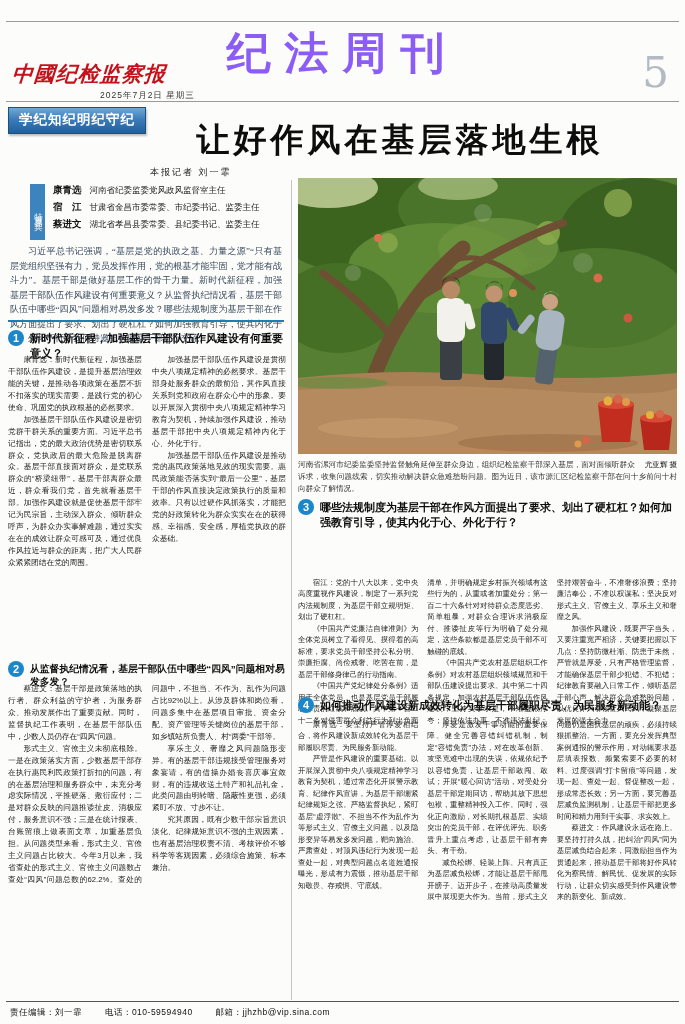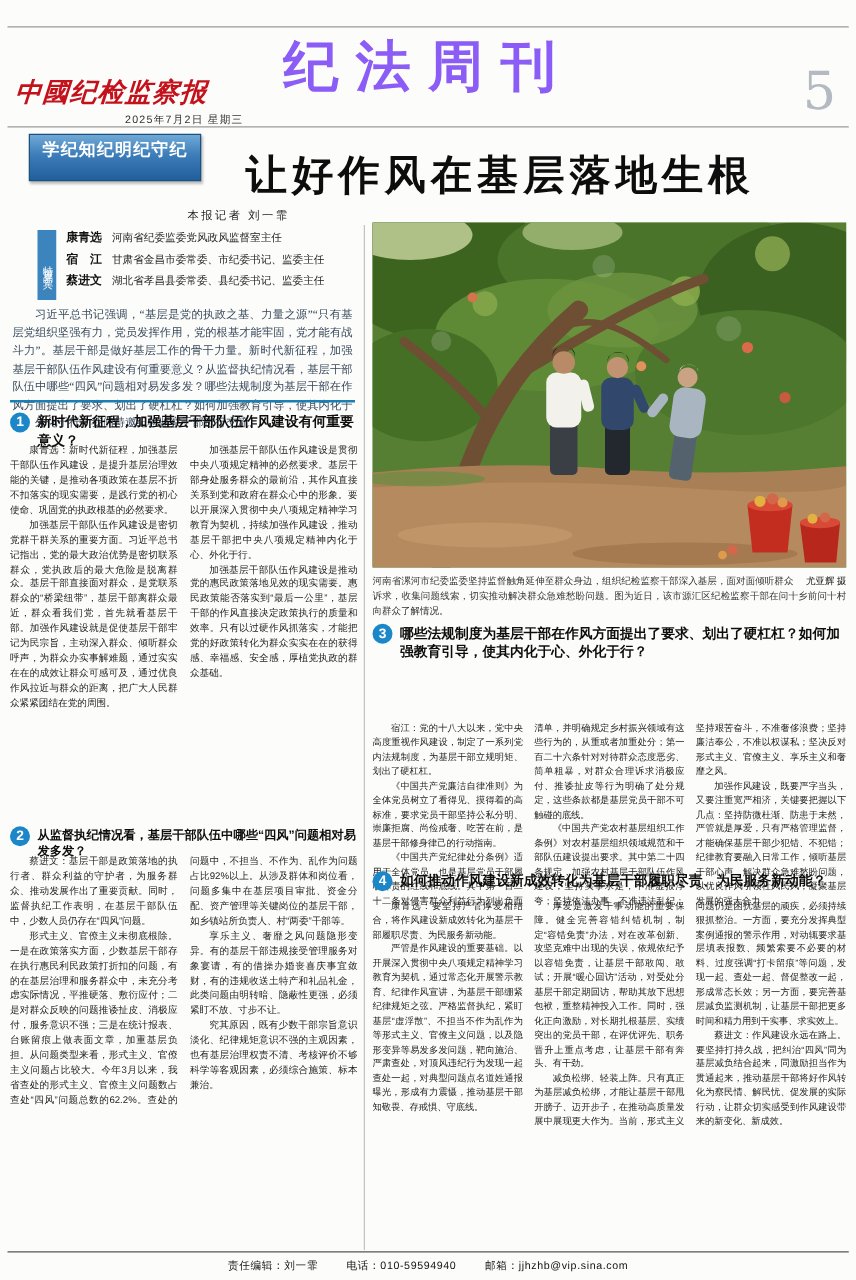--- a/index.html
+++ b/index.html
@@ -11,21 +11,21 @@
   .weekly-title{position:absolute;top:24px;left:0;right:0;text-align:center;
       font-family:"DejaVu Serif","Liberation Serif",serif;font-weight:bold;
       font-size:44px;color:#8b5cf6;letter-spacing:14px;}
   .masthead{position:absolute;left:12px;top:60px;color:#c3121c;
       font-family:"DejaVu Serif","Liberation Serif",serif;font-weight:bold;
       font-style:italic;font-size:21px;letter-spacing:1px;transform:skewX(-4deg);}
   .issue-date{position:absolute;left:100px;top:90px;font-size:8.5px;color:#333;letter-spacing:1px;}
   .page-number{position:absolute;right:16px;top:48px;font-family:"DejaVu Serif",serif;
       font-size:42px;color:#b3bac2;}
   
-  .badge{position:absolute;left:23px;top:107px;padding:3px 10px 15px;
+  .badge{position:absolute;left:8px;top:107px;padding:3px 10px 4px;
       background:linear-gradient(180deg,#6fa9d6 0%,#3c7cb8 45%,#215f9c 100%);
       color:#fff;font-weight:bold;font-size:13.5px;letter-spacing:1px;
       border:1px solid #1c517f;box-shadow:1px 2px 2px rgba(0,0,0,.25);}
   .headline{position:absolute;left:150px;top:118px;width:500px;text-align:center;
       font-family:"DejaVu Serif","Liberation Serif",serif;font-weight:bold;
       font-size:33px;color:#0d0d0d;letter-spacing:4px;}
   .byline{position:absolute;left:150px;top:166px;width:500px;
       font-size:9px;color:#222;letter-spacing:2px;}
   
   .guests{position:absolute;left:30px;top:184px;width:252px;display:flex;gap:8px;}
@@ -53,21 +53,21 @@
   .cols-3{column-count:3;column-gap:9px;}
   .block-divider{position:absolute;left:291px;top:180px;bottom:24px;width:1px;background:#c4c4c0;}
   
   .photo{position:absolute;left:298px;top:178px;width:379px;height:276px;overflow:hidden;
       background:#567f33;}
   .caption{position:absolute;left:298px;top:459px;width:379px;font-size:7.6px;line-height:1.55;
       text-align:justify;color:#333;font-family:"Liberation Serif",serif;}
   .credit{float:right;color:#111;padding-left:10px;}
   
   .footer-rule{position:absolute;left:6px;right:6px;top:1001px;height:1px;background:#555;}
-  .footer{position:absolute;left:0;right:0;top:1007px;text-align:center;font-size:8.5px;
+  .footer{position:absolute;left:0;right:0;top:1007px;font-size:8.5px;
       color:#111;letter-spacing:.5px;}
   .footer span{margin:0 10px;}
 </style>
 </head>
 <body>
 
 <div class="page">
 
   <div class="hairline" style="top:21px"></div>
   <div class="weekly-title">纪法周刊</div>

